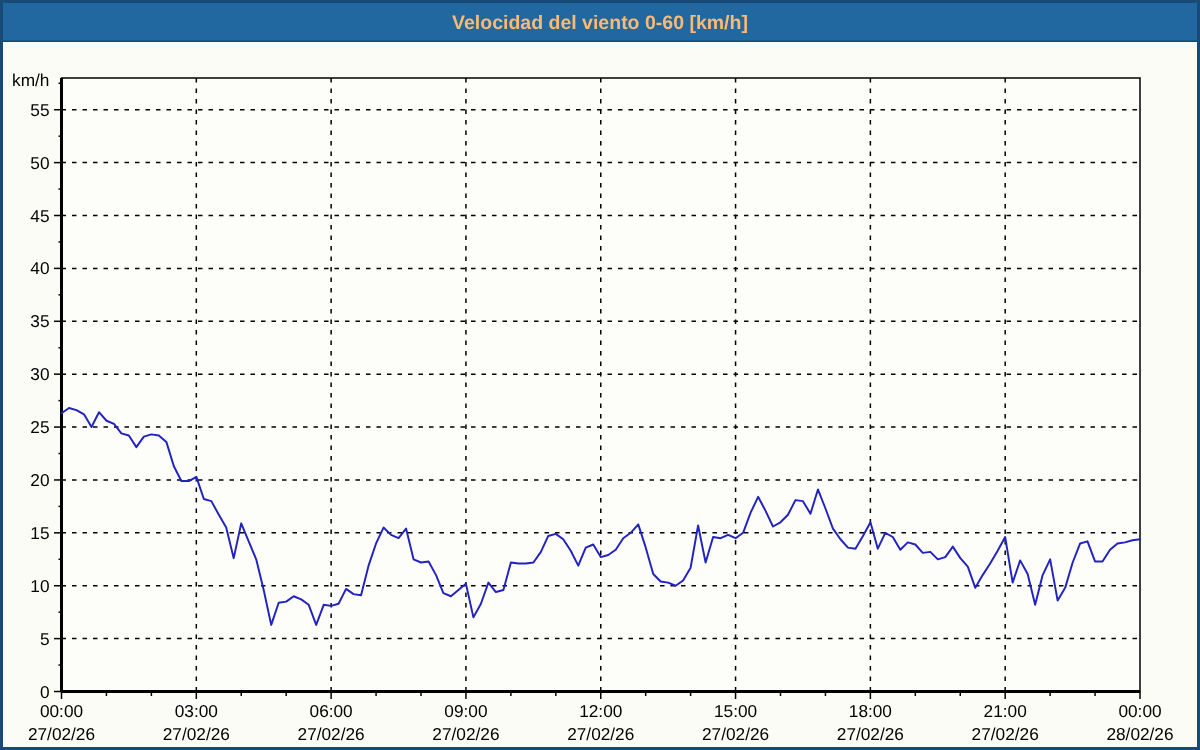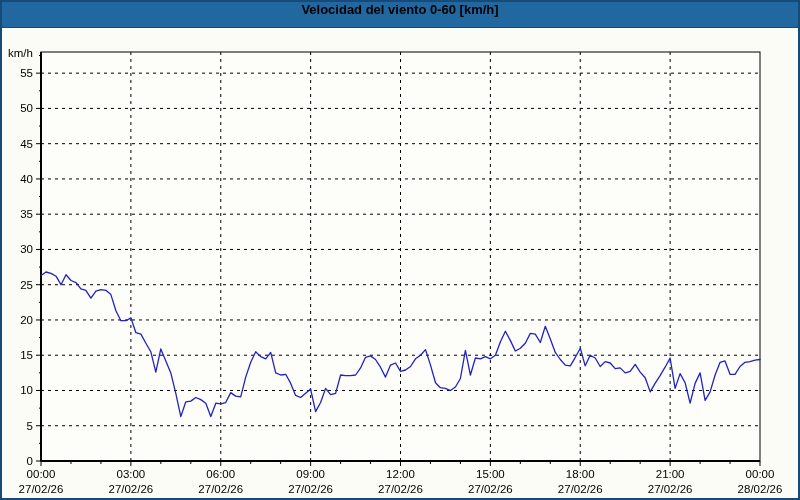--- a/index.html
+++ b/index.html
@@ -9,22 +9,22 @@
     border:2px solid #174a77;
     background:#fcfcf6;
     font-family:"Liberation Sans", sans-serif;
     position:relative;
     overflow:hidden;
   }
   .titlebar {
     height:25px;
     background:#20689f;
     border-bottom:1px solid #114a73;
-    color:#000000;
-    display:flex; align-items:flex-start; justify-content:center;
+    color:#fdba74;
+    display:flex; align-items:center; justify-content:center;
     font-size:13px; font-weight:bold;
   }
   .chart-host { width:796px; height:470px; }
   svg { display:block; }
 </style>
 </head>
 <body>
 
 <div class="widget">
   <div class="titlebar">

